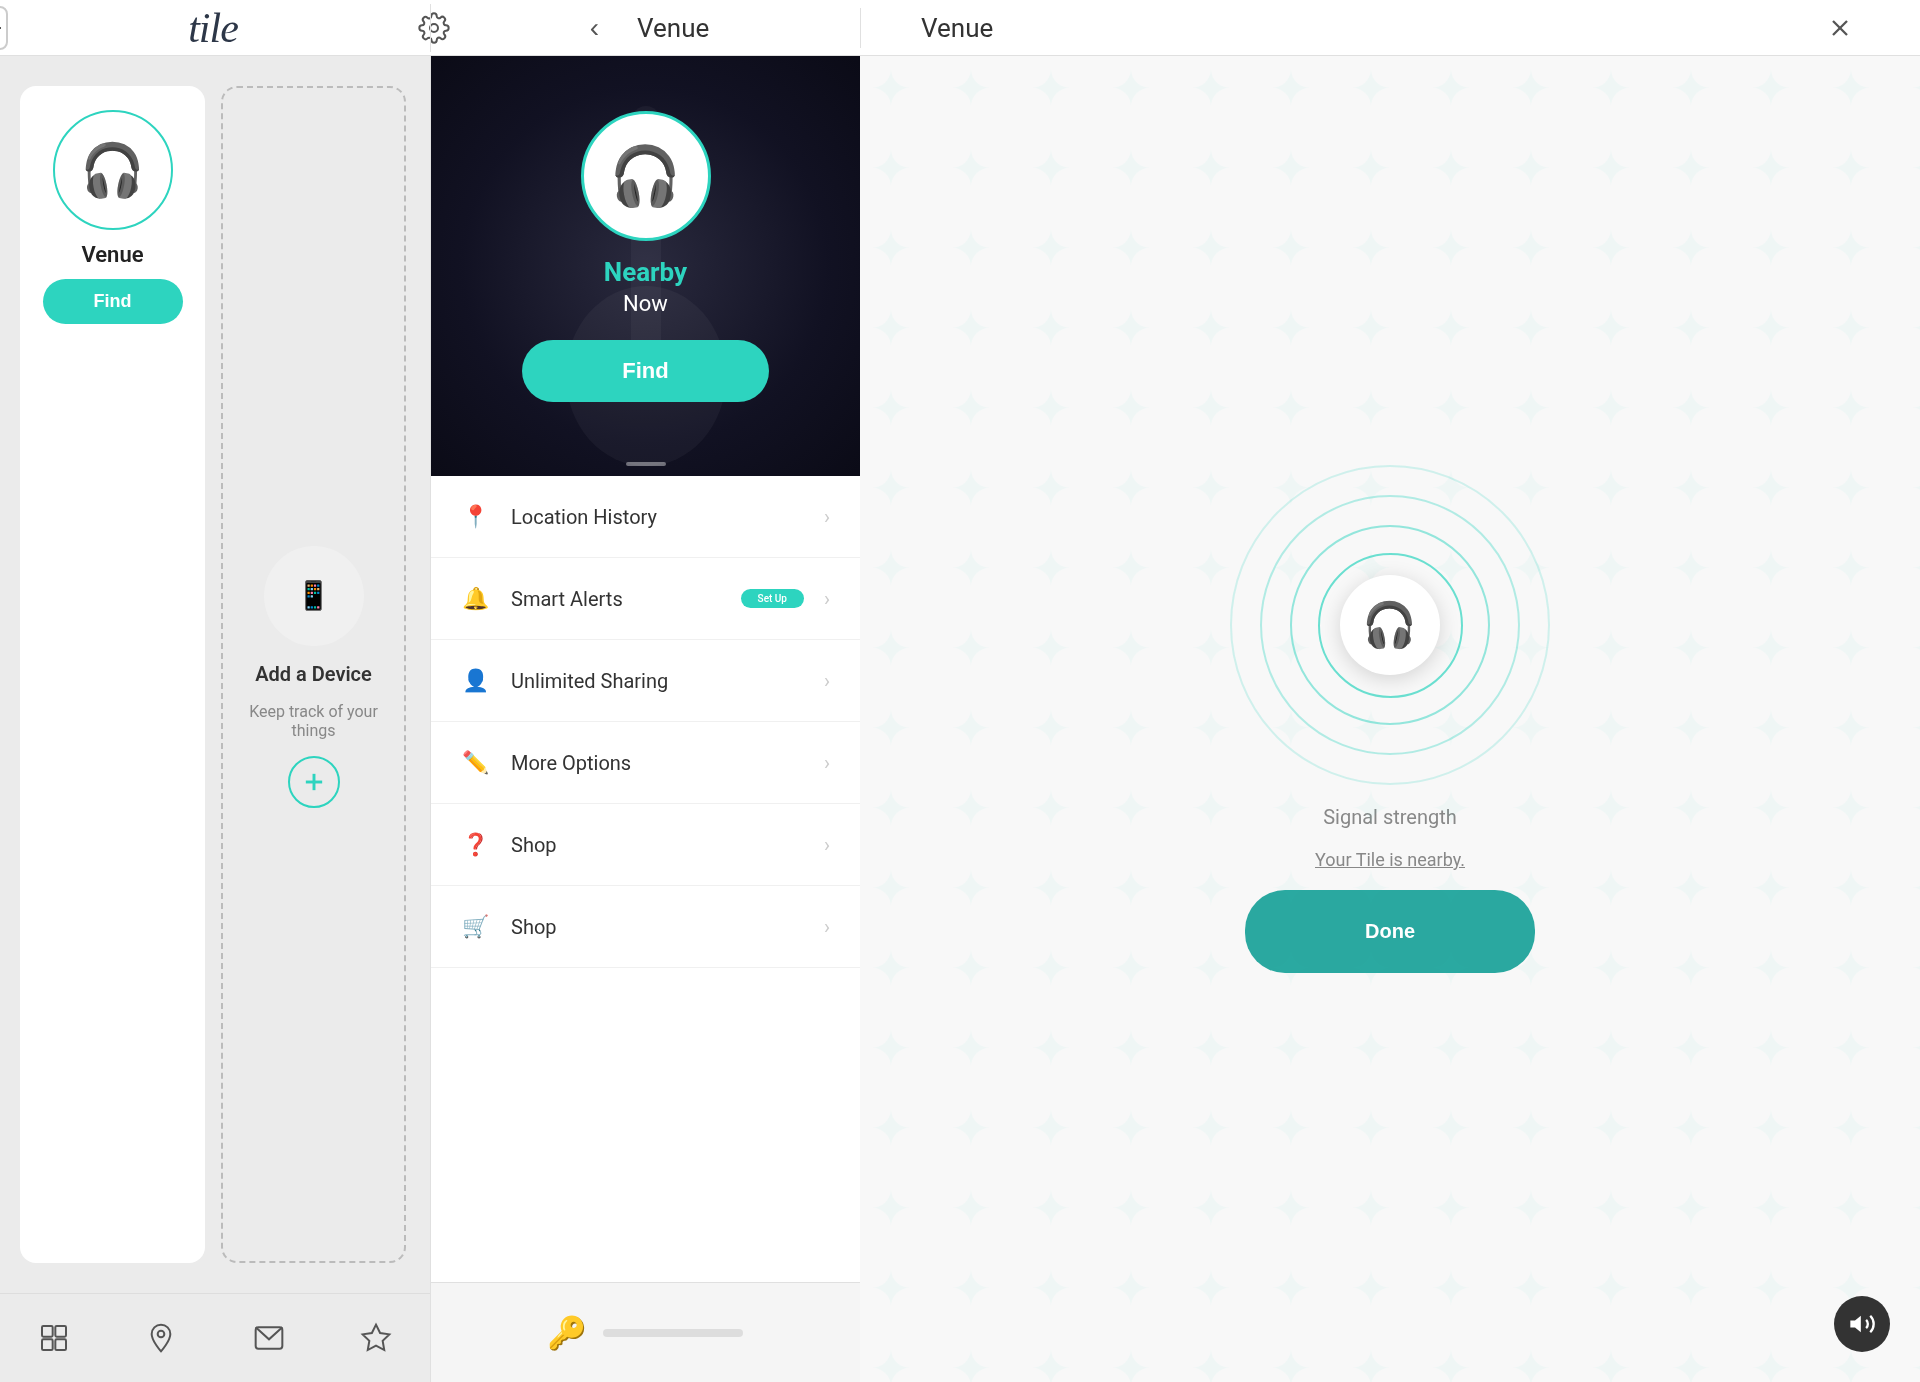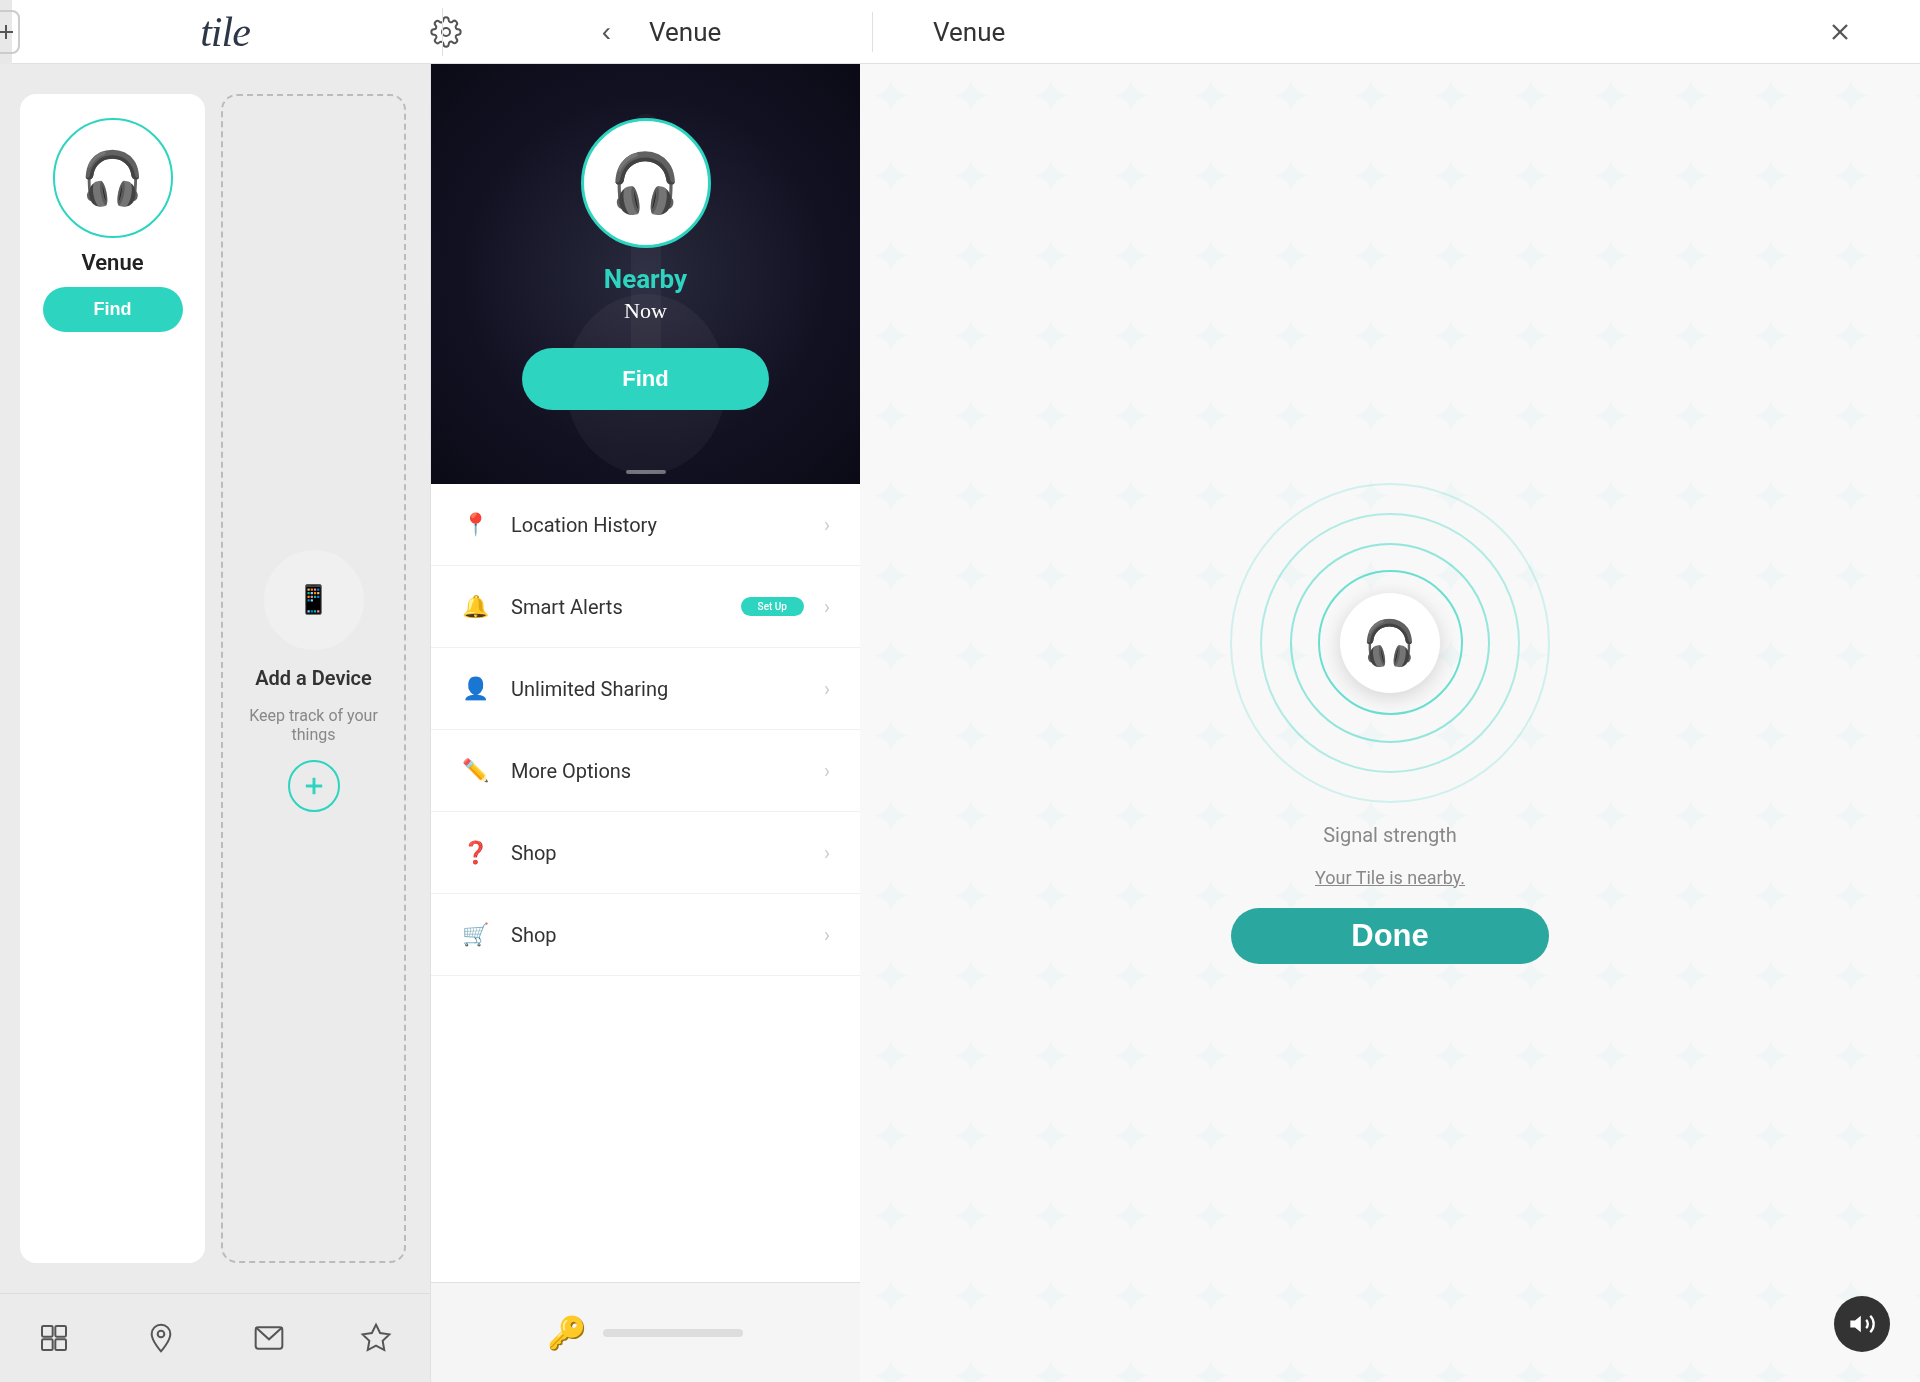--- a/index.html
+++ b/index.html
@@ -11,25 +11,24 @@
       overflow: hidden;
       display: flex;
       flex-direction: column;
     }
 
     
     .top-bar {
       display: flex;
       align-items: center;
       background: #fff;
-      height: 64px;
+      height: 56px;
       border-bottom: 1px solid #e0e0e0;
       position: relative;
       z-index: 10;
-      margin-left: 12px;
     }
     .top-bar-left {
       width: 430px;
       display: flex;
       align-items: center;
       justify-content: center;
       gap: 180px;
       padding: 0 30px;
     }
     .top-bar-center-section {
@@ -289,21 +288,20 @@
       font-size: 26px;
       font-weight: 700;
       color: #2dd4bf;
       text-align: right;
     }
     .now-label {
       font-size: 22px;
       color: #fff;
       text-align: center;
       margin-top: -12px;
-      font-family: Liberation Serif, serif;
     }
     .hero-find-btn {
       background: #2dd4bf;
       color: #fff;
       border: none;
       border-radius: 40px;
       padding: 18px 100px;
       font-size: 22px;
       font-weight: 600;
       cursor: pointer;
@@ -420,22 +418,22 @@
       font-size: 18px;
       color: #888;
       text-align: center;
       text-decoration: underline;
     }
     .done-btn {
       background: #2aa8a0;
       color: #fff;
       border: none;
       border-radius: 40px;
-      padding: 10px 120px;
-      font-size: 31px;
+      padding: 30px 120px;
+      font-size: 20px;
       font-weight: 600;
       cursor: pointer;
     }
     .watermark-pattern {
       position: absolute;
       inset: 0;
       opacity: 0.04;
       display: flex;
       flex-wrap: wrap;
       overflow: hidden;

